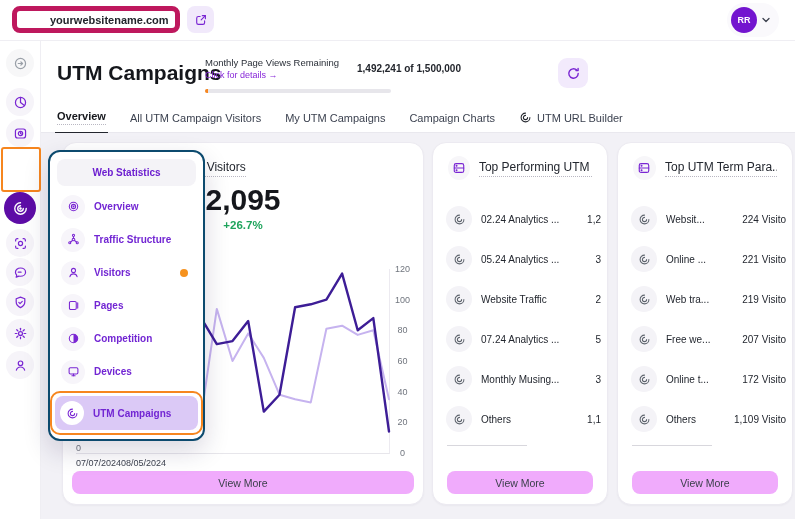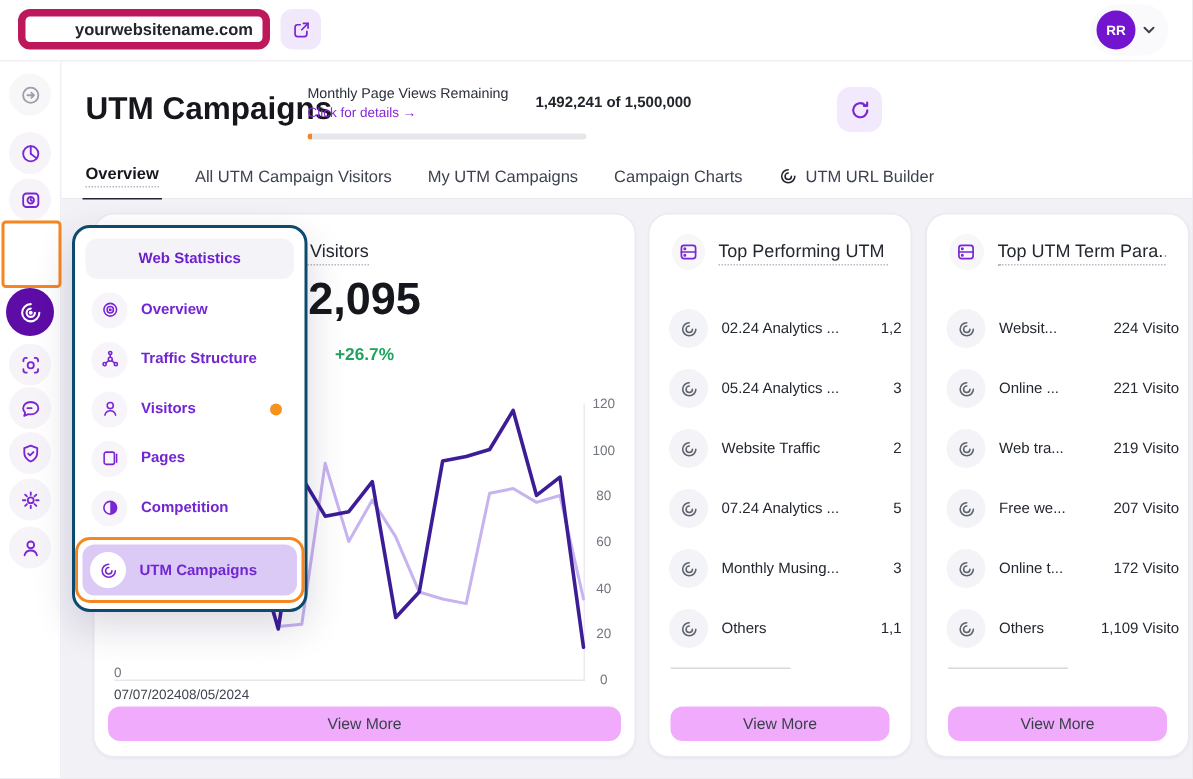--- a/index.html
+++ b/index.html
@@ -56,21 +56,21 @@
   .main{position:absolute;left:40px;top:133px;right:0;bottom:0;background:#f2f1f6;}
   .card{position:absolute;top:9px;height:363px;background:#fff;border:1px solid #eceaf1;border-radius:14px;box-sizing:border-box;
         box-shadow:0 1px 2px rgba(30,20,60,.04);}
   .card-head{display:flex;align-items:center;gap:9px;padding:13px 15px 0 15px;}
   .card-head .hic{width:24px;height:24px;border-radius:50%;background:#f7f6f9;color:#7a26d3;display:flex;align-items:center;justify-content:center;}
   .card-title{font-size:12px;color:#23272f;border-bottom:1px dotted #b9b7c2;padding-bottom:2px;white-space:nowrap;overflow:hidden;}
 
   
   #card-chart{left:22px;width:362px;}
   .big-value{text-align:center;font-size:30px;font-weight:bold;color:#15171c;margin-top:3px;}
-  .delta{text-align:center;font-size:11.5px;font-weight:bold;color:#1ea45c;margin-top:14px;}
+  .delta{text-align:center;font-size:11.5px;font-weight:bold;color:#1ea45c;margin-top:2px;}
   .plot{position:absolute;left:13px;top:126px;width:313px;height:184px;border-bottom:1px solid #e7e6eb;border-right:1px solid #eceaf0;}
   .plot svg{position:absolute;left:0;top:0;width:100%;height:100%;overflow:visible;}
   .yticks{position:absolute;left:332px;top:121px;height:194px;display:flex;flex-direction:column;justify-content:space-between;}
   .yticks div{font-size:9px;color:#70757e;height:10px;line-height:10px;text-align:center;}
   .zero-left{position:absolute;left:13px;top:300px;font-size:9px;color:#70757e;}
   .xlabels{position:absolute;left:13px;top:315px;width:313px;display:flex;justify-content:flex-start;}
   .xlabels div{font-size:9px;color:#3f4450;}
   .view-more{position:absolute;left:9px;right:9px;bottom:10px;height:23px;border-radius:8px;background:#f0abfc;
              display:flex;align-items:center;justify-content:center;font-size:10.5px;color:#3a3f4a;cursor:pointer;}
 
@@ -498,20 +498,30 @@
     </div>
     <div class="menu-item">
       <span class="mic">
           <svg class="ic" width="13" height="13" viewBox="0 0 16 16">
             <circle cx="8" cy="8" r="5.2"></circle>
             <path d="M8 2.8a5.2 5.2 0 0 1 0 10.4z" fill="currentColor" stroke="none"></path>
           </svg>
         </span>
       <span class="mlbl">Competition</span>
     </div>
+    <div class="menu-item">
+      <span class="mic">
+          <svg class="ic" width="13" height="13" viewBox="0 0 16 16">
+            <rect x="2.6" y="3.4" width="10.8" height="7.6" rx="1.6"></rect>
+            <line x1="6" y1="13.2" x2="10" y2="13.2"></line>
+            <line x1="8" y1="11" x2="8" y2="13.2"></line>
+          </svg>
+        </span>
+      <span class="mlbl">Devices</span>
+    </div>
     <div class="menu-utm-wrap">
       <div class="menu-item utm">
         <span class="mic">
             <svg class="ic" width="13" height="13" viewBox="0 0 16 16">
               <path d="M8 5.4a2.6 2.6 0 1 0 2.6 2.6"></path>
               <path d="M8 2.6a5.4 5.4 0 1 0 5.4 5.4"></path>
             </svg>
           </span>
         <span class="mlbl">UTM Campaigns</span>
       </div>

